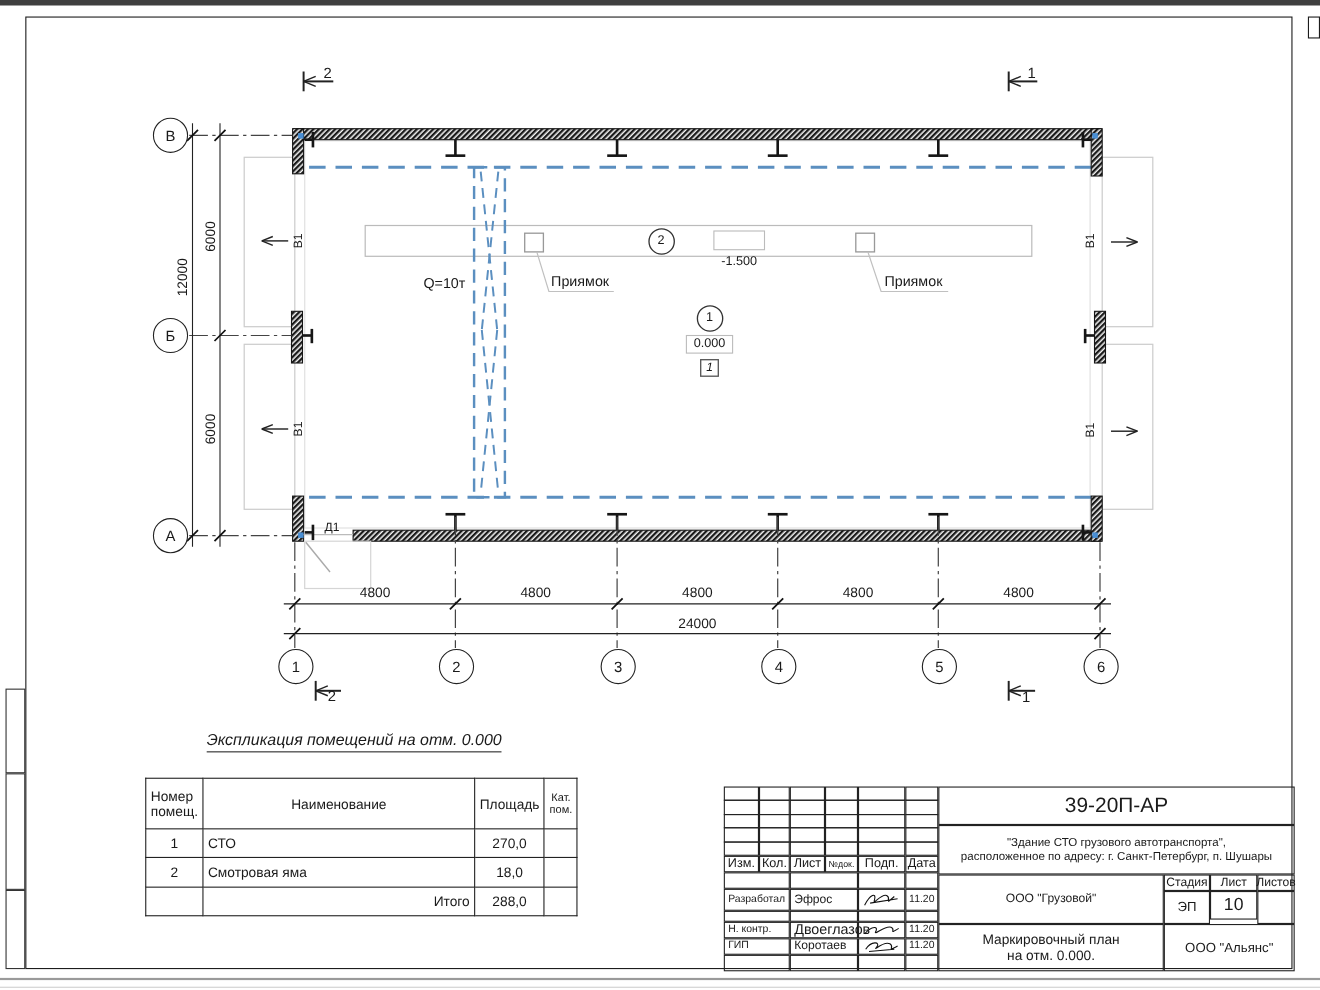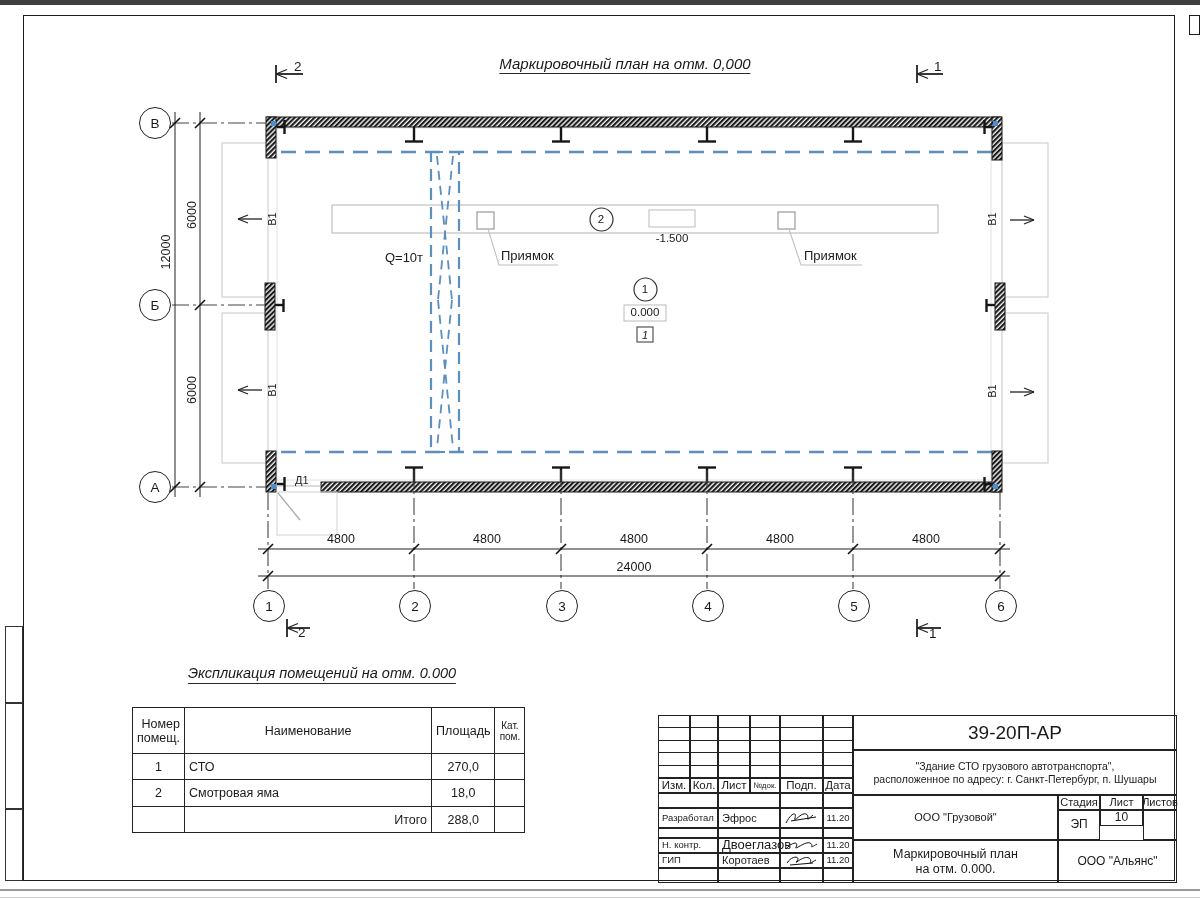--- a/index.html
+++ b/index.html
@@ -31,21 +31,20 @@
 
   <div class="abs" style="left:0;top:0;width:1200px;height:5px;background:#3f3f3f;"></div>
   <div class="frame"></div>
   <div class="abs" style="left:1189px;top:15px;width:11px;height:20px;border:1.6px solid #1c1c1c;box-sizing:border-box;"></div>
   <div class="abs" style="left:5px;top:626px;width:18px;height:77px;border:1px solid #333;box-sizing:border-box;"></div>
   <div class="abs" style="left:5px;top:703px;width:18px;height:106px;border:1px solid #333;box-sizing:border-box;"></div>
   <div class="abs" style="left:5px;top:809px;width:18px;height:72px;border:1px solid #333;box-sizing:border-box;"></div>
   <div class="abs" style="left:0;top:889px;width:1200px;height:1.6px;background:#9a9a9a;"></div>
   <div class="abs" style="left:0;top:897px;width:1200px;height:1px;background:#cfcfcf;"></div>
 
-  <div class="lbl ittl" style="left:625px;top:56px;transform:translateX(-50%);font-size:15px;">Маркировочный план на отм. 0,000</div>
 
   <svg class="abs" style="left:0;top:0;" width="1200" height="680" viewBox="0 0 1200 680">
     <defs>
       <pattern id="hatch" width="3.5" height="3.5" patternUnits="userSpaceOnUse" patternTransform="rotate(45)">
         <rect width="3.5" height="3.5" fill="#f2f2f2"></rect>
         <rect width="2.1" height="3.5" fill="#1a1a1a"></rect>
       </pattern>
     </defs>
 
     <rect x="277" y="128" width="714" height="352" fill="none" stroke="#e4e4e4" stroke-width="1.2"></rect>
@@ -262,21 +261,21 @@
   <div class="abs" style="left:132px;top:707px;">
     <table class="sched">
       <colgroup>
           <col style="width:46px">
           <col style="width:247px">
           <col style="width:58px">
           <col style="width:30px">
         </colgroup>
       <tbody>
           <tr style="height:46px;">
-        <th style="text-align:right;margin-left:17px;">Номер помещ.</th>
+        <th style="text-align:left;margin-left:17px;">Номер помещ.</th>
         <th style="text-align:center;">Наименование</th>
         <th style="text-align:center;">Площадь</th>
         <th style="text-align:center;font-size:10px;padding:0 1px;">Кат. пом.</th>
       </tr>
       <tr style="height:26px;">
         <td style="text-align:center;">1</td>
         <td>СТО</td>
         <td style="text-align:center;">270,0</td>
         <td></td>
       </tr>
@@ -381,21 +380,21 @@
     <div class="tbc" style="left:195px;top:0;width:324px;height:35px;font-size:19px;">39-20П-АР</div>
     <div class="tbc" style="left:195px;top:35px;width:324px;height:45px;font-size:10.5px;flex-direction:column;">
       <div>"Здание СТО грузового автотранспорта",</div>
       <div>расположенное по адресу: г. Санкт-Петербург, п. Шушары</div>
     </div>
     <div class="tbc" style="left:195px;top:80px;width:205px;height:45px;font-size:11px;">ООО "Грузовой"</div>
     <div class="tbc" style="left:400px;top:80px;width:42px;height:15px;font-size:11px;">Стадия</div>
     <div class="tbc" style="left:442px;top:80px;width:43px;height:15px;font-size:11px;">Лист</div>
     <div class="tbc" style="left:485px;top:80px;width:34px;height:15px;font-size:11px;">Листов</div>
     <div class="tbc" style="left:400px;top:95px;width:42px;height:30px;font-size:12px;">ЭП</div>
-    <div class="tbc" style="left:442px;top:95px;width:43px;height:16px;font-size:12px;">10</div>
+    <div class="tbc" style="left:442px;top:95px;width:43px;height:26px;font-size:16px;">10</div>
     <div class="tbc" style="left:485px;top:95px;width:34px;height:30px;font-size:12px;"></div>
     <div class="tbc" style="left:195px;top:125px;width:205px;height:43px;font-size:12.5px;flex-direction:column;">
       <div>Маркировочный план</div>
       <div>на отм. 0.000.</div>
     </div>
     <div class="tbc" style="left:400px;top:125px;width:119px;height:43px;font-size:12px;">ООО "Альянс"</div>
   </div>
 
 </div>
 

